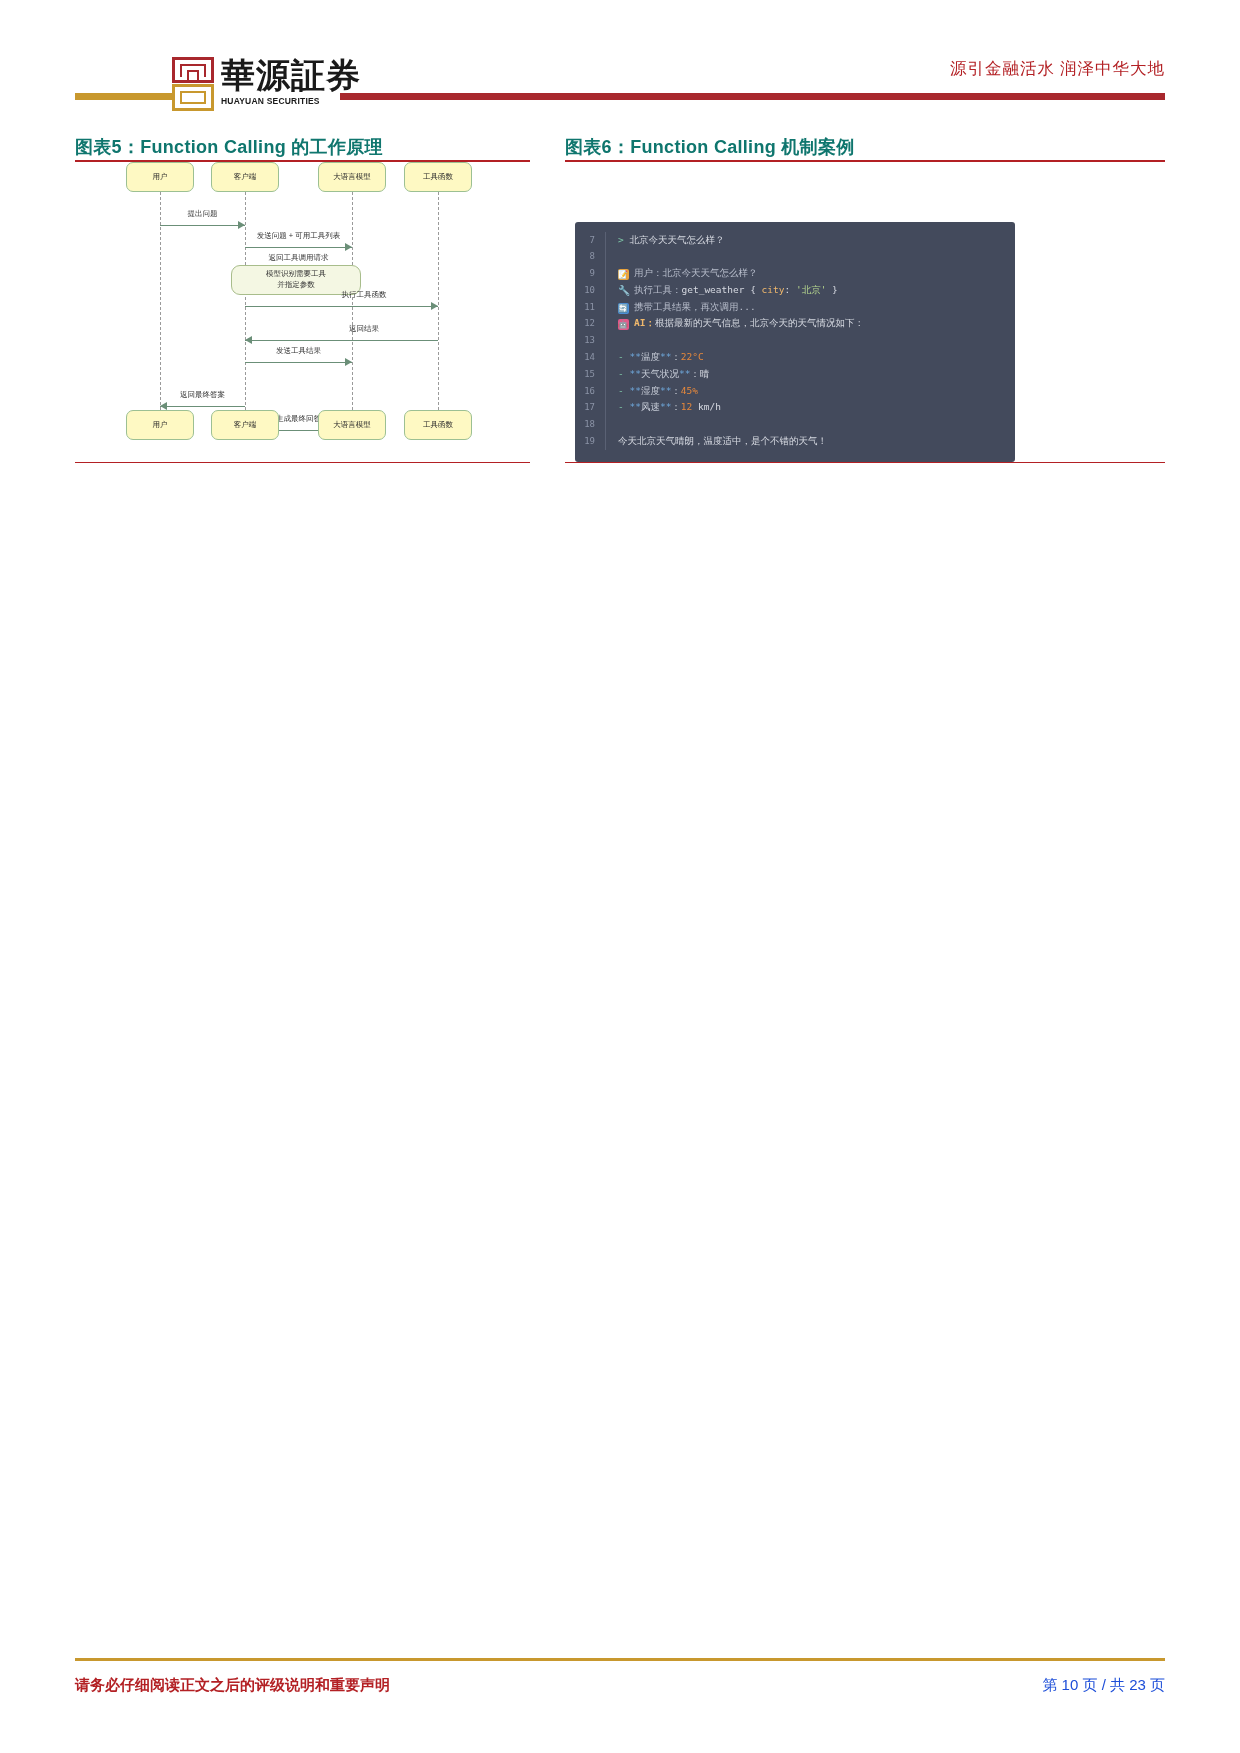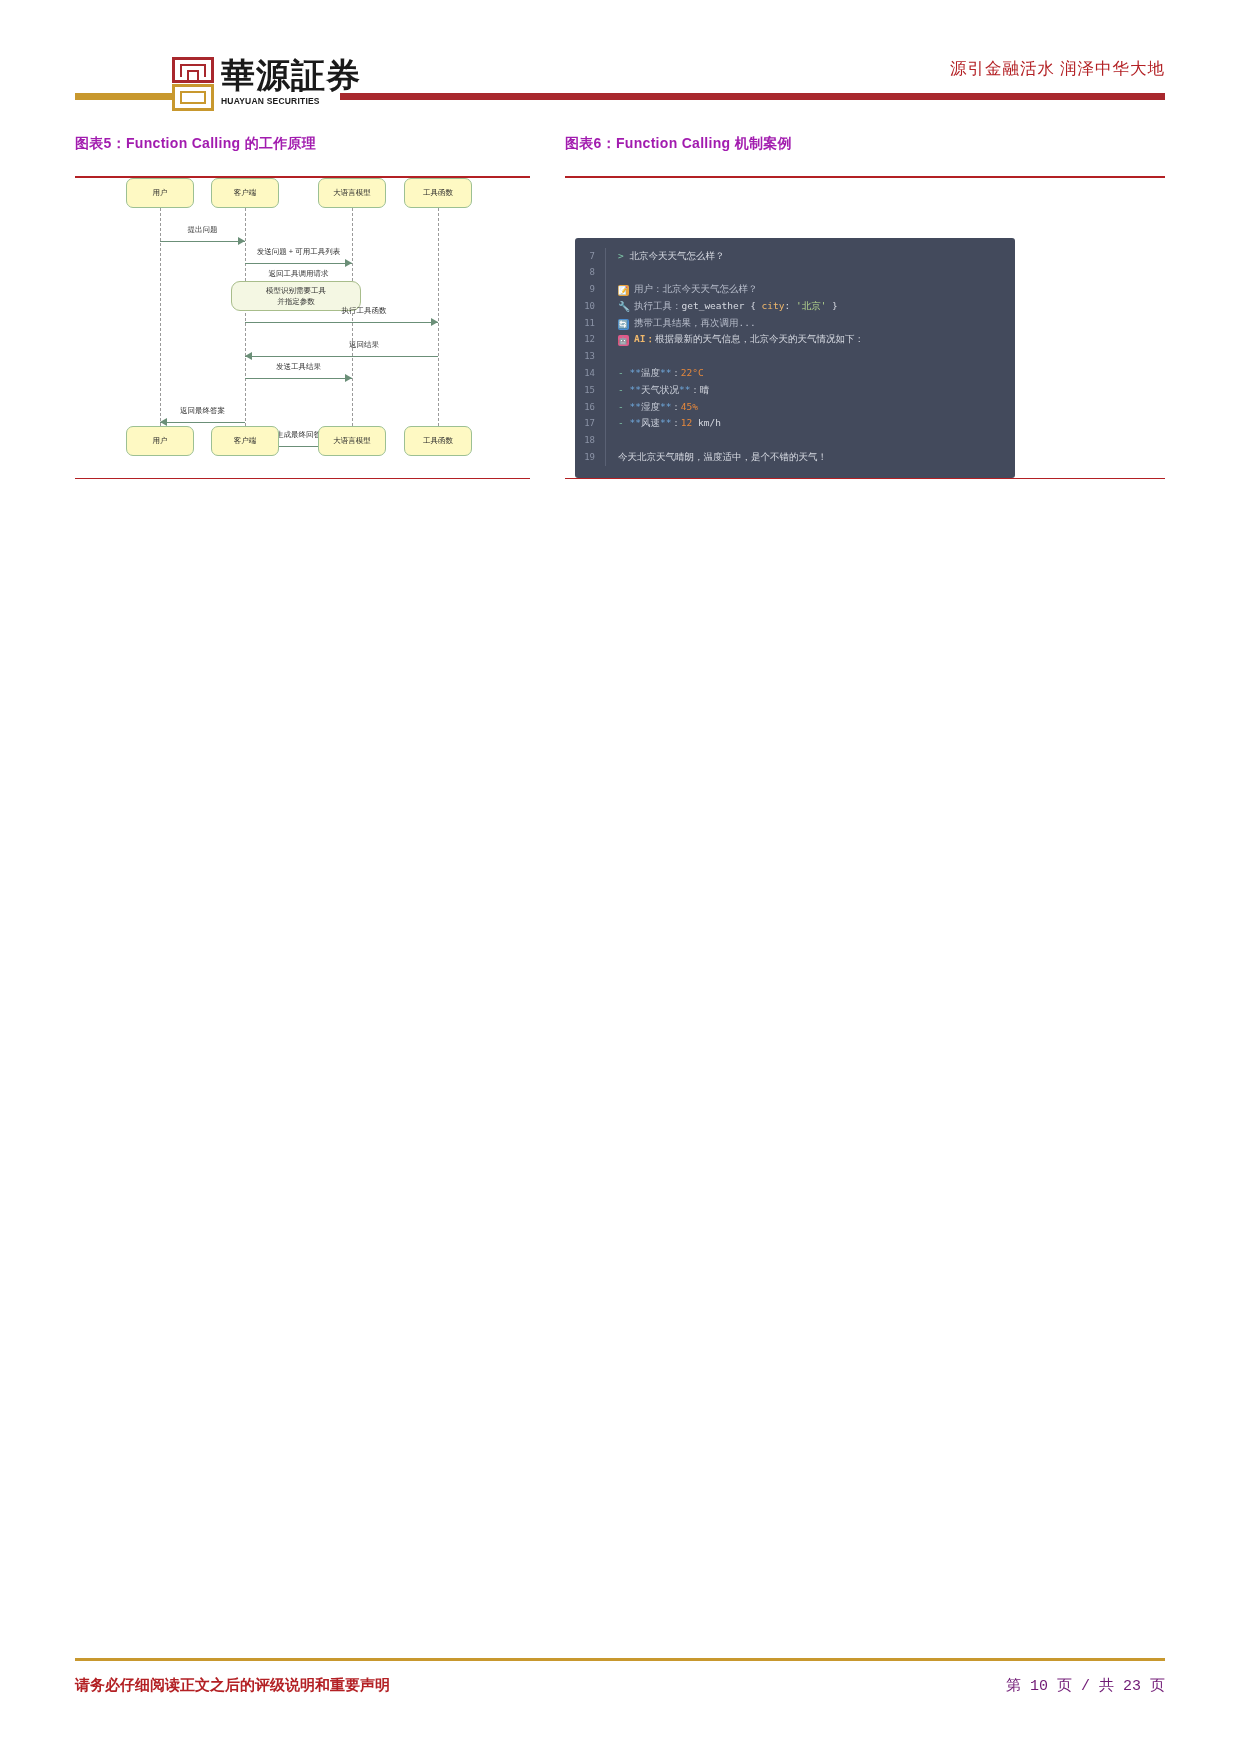--- a/index.html
+++ b/index.html
@@ -120,24 +120,24 @@
   
   .exhibit {
     position: absolute;
   }
   .exhibit-left  { left: 75px;  top: 135px; width: 455px; }
   .exhibit-right { left: 565px; top: 135px; width: 600px; }
 
   .exhibit-title {
     font-family: "Liberation Sans", sans-serif;
     font-weight: bold;
-    font-size: 14px;
-    color: #a21caf;
+    font-size: 18px;
+    color: #0f766e;
     letter-spacing: 0.3px;
-    padding-bottom: 23px;
+    padding-bottom: 1px;
     white-space: nowrap;
   }
   .exhibit-rule-top {
     height: 1.5px;
     background: #b32024;
   }
   .exhibit-body {
     position: relative;
   }
   .exhibit-rule-bot {
@@ -220,21 +220,21 @@
   }
   .seq-note {
     position: absolute;
     background: #f4f7e3;
     border: 1px solid #a8bd8b;
     border-radius: 9px;
     display: flex;
     flex-direction: column;
     align-items: center;
     justify-content: center;
-    font-family: Liberation Serif, serif;
+    font-family: Liberation Mono, monospace;
     font-size: 7.5px;
     color: #333;
     line-height: 11px;
     box-sizing: border-box;
   }
 
   
   .terminal {
     position: absolute;
     left: 10px;
@@ -321,23 +321,23 @@
     font-family: "Liberation Serif", "DejaVu Serif", serif;
     font-weight: bold;
     font-size: 15px;
     color: #b32024;
     white-space: nowrap;
   }
   .footer-right {
     position: absolute;
     right: 75px;
     top: 1676px;
-    font-family: Liberation Mono, monospace;
+    font-family: Liberation Sans, sans-serif;
     font-size: 15px;
-    color: #701a75;
+    color: #1d4ed8;
     white-space: nowrap;
   }
 </style>
 </head>
 <body>
 
 <div class="page-header">
   <div class="header-tagline">源引金融活水 润泽中华大地</div>
 
   <div class="logo-wrap">

